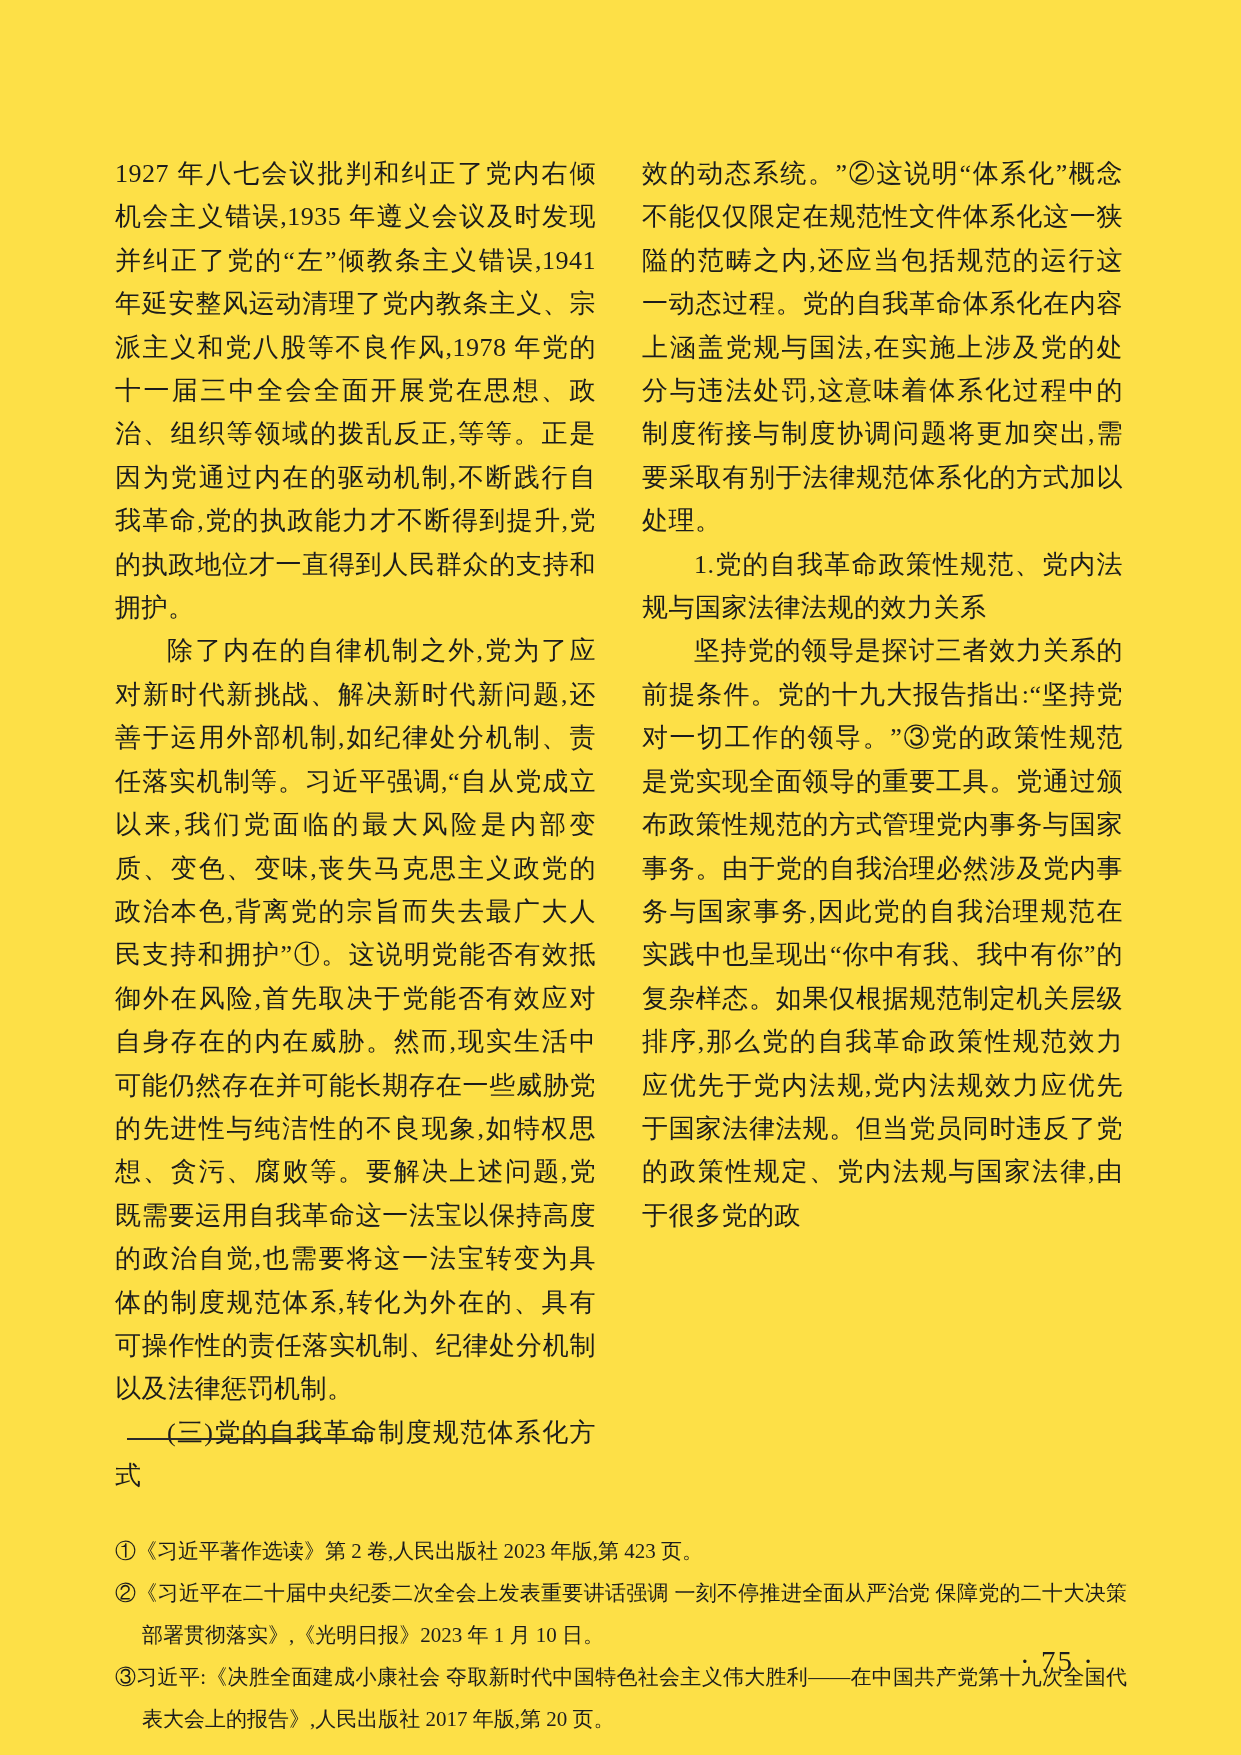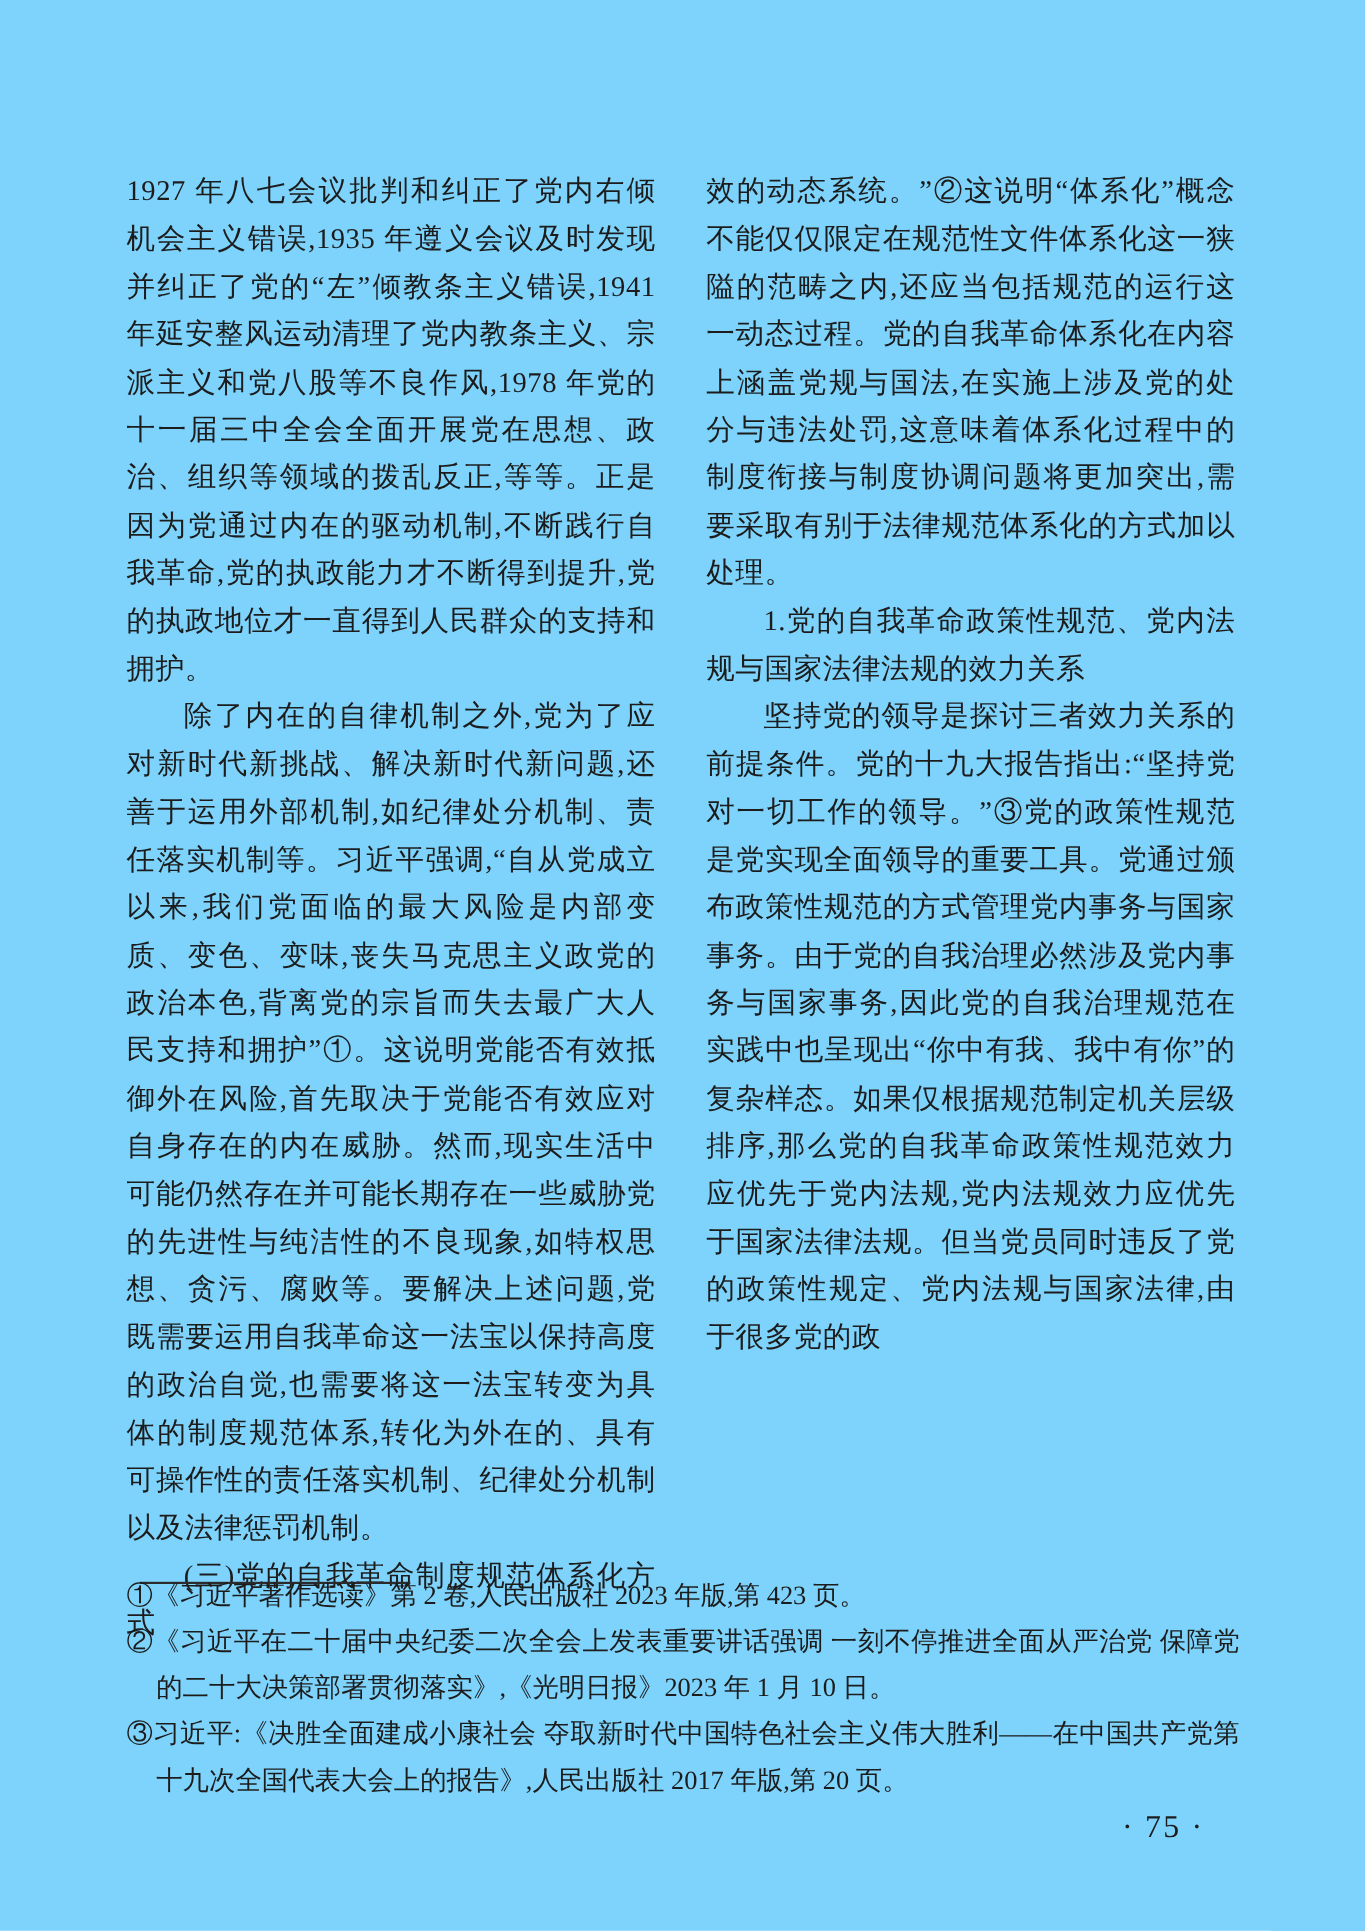--- a/index.html
+++ b/index.html
@@ -11,21 +11,21 @@
     height: 1755px;
     position: relative;
     background: #ffffff;
     overflow: hidden;
     font-family: "Liberation Serif", "DejaVu Serif", serif;
     color: #1c1c1c;
   }
   .page {
     position: absolute;
     inset: 0;
-    background: #7dd3fc;
+    background: #fde047;
   }
   .columns {
     position: absolute;
     left: 115px;
     top: 152px;
     width: 1008px;
     display: flex;
     gap: 46px;
   }
   .col {
@@ -47,23 +47,23 @@
     position: absolute;
     left: 127px;
     top: 1438px;
     width: 246px;
     height: 2px;
     background: #2b2b2b;
   }
   .footnotes {
     position: absolute;
     left: 115px;
-    top: 1430px;
+    top: 1530px;
     width: 1012px;
-    font-size: 24px;
+    font-size: 21px;
     line-height: 42px;
   }
   .footnote {
     margin: 0;
     padding-left: 27px;
     text-indent: -27px;
     text-align: justify;
     text-justify: inter-ideograph;
   }
   .page-number {

